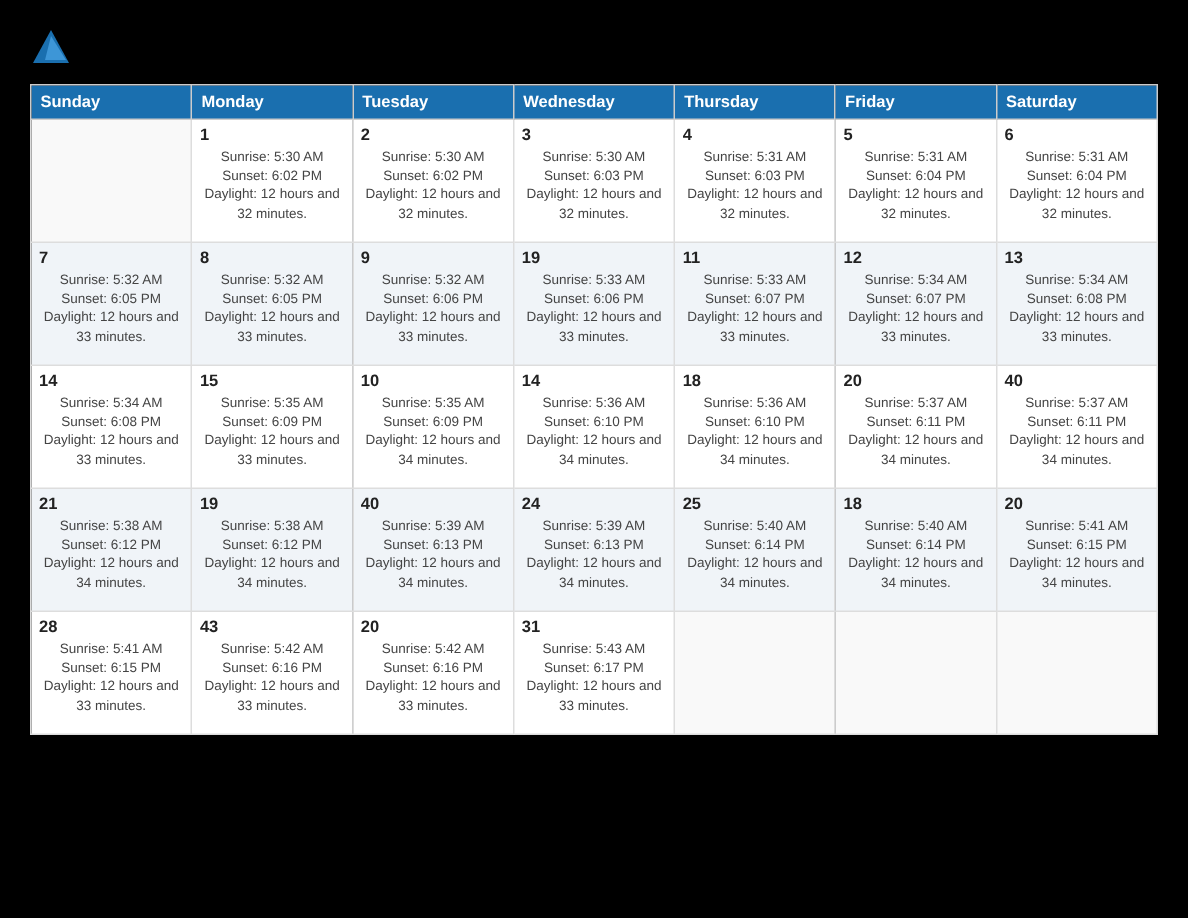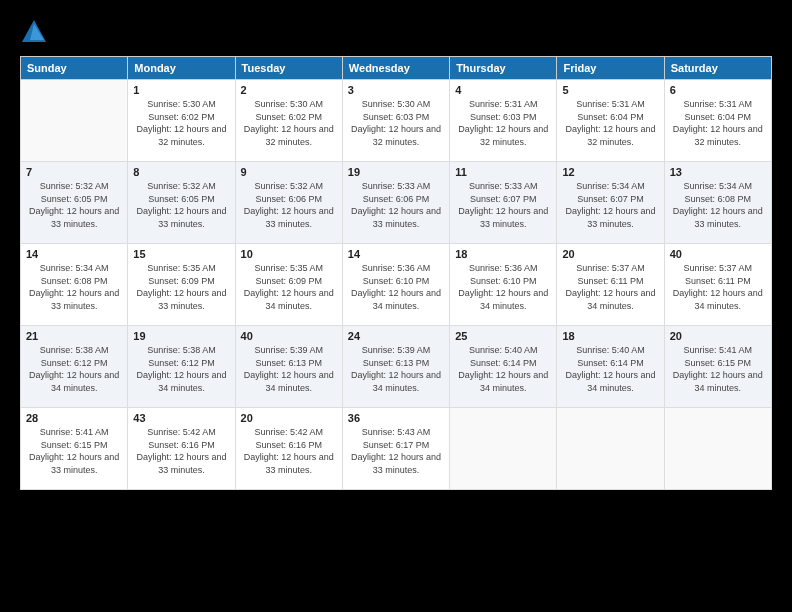--- a/index.html
+++ b/index.html
@@ -258,21 +258,21 @@
           </td>
           <td>
             <span class="day-num">43</span>
             <div class="day-info">Sunrise: 5:42 AM<br>Sunset: 6:16 PM<br>Daylight: 12 hours and 33 minutes.</div>
           </td>
           <td>
             <span class="day-num">20</span>
             <div class="day-info">Sunrise: 5:42 AM<br>Sunset: 6:16 PM<br>Daylight: 12 hours and 33 minutes.</div>
           </td>
           <td>
-            <span class="day-num">36</span>
+            <span class="day-num">31</span>
             <div class="day-info">Sunrise: 5:43 AM<br>Sunset: 6:17 PM<br>Daylight: 12 hours and 33 minutes.</div>
           </td>
           <td class="empty"></td>
           <td class="empty"></td>
           <td class="empty"></td>
         </tr>
       </tbody>
   </table>
 </div>
 

